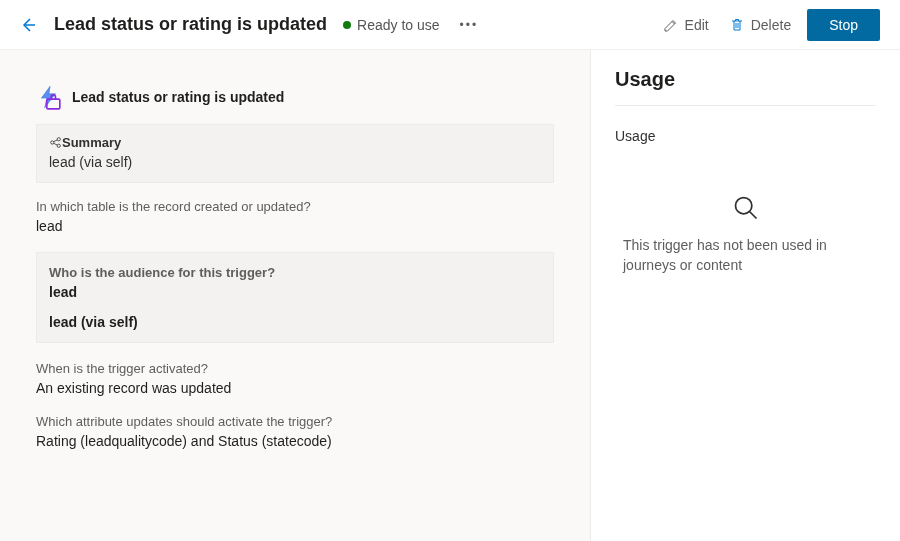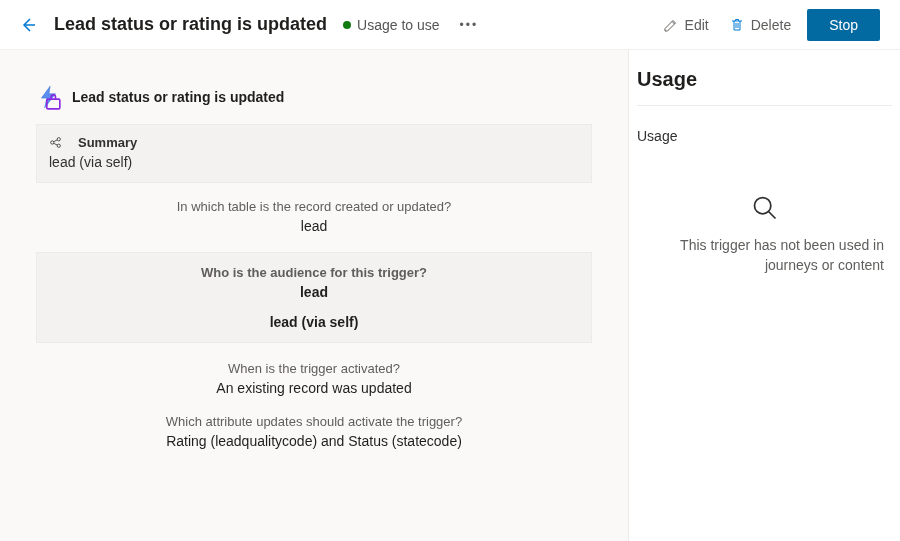--- a/index.html
+++ b/index.html
@@ -82,24 +82,24 @@
       height: calc(541px - 50px);
       background: #faf9f8;
     }
     .left {
       flex: 1;
       padding: 30px 36px 30px 36px;
       overflow-y: auto;
       background: #faf9f8;
     }
     .right {
-      width: 272px;
+      width: 310px;
       border-left: 1px solid #edebe9;
       background: #ffffff;
-      padding: 18px 8px;
+      padding: 18px 24px;
     }
     .trigger-header {
       display: flex;
       align-items: center;
       gap: 10px;
       padding: 4px 0 14px 0;
     }
     .bolt-icon {
       width: 26px; height: 26px;
       display: inline-flex;
@@ -118,35 +118,34 @@
       border: 1px solid #edebe9;
       padding: 10px 12px 12px 12px;
       margin-bottom: 16px;
     }
     .summary-label {
       font-size: 13px;
       font-weight: 600;
       color: #323130;
       display: inline-flex;
       align-items: center;
-      gap: 16px;
+      gap: 0;
     }
     .share-icon {
       width: 13px; height: 13px;
       display: inline-block;
     }
     .summary-value {
       font-size: 14px;
       color: #323130;
       margin-top: 2px;
     }
 
     .section {
       margin-bottom: 18px;
-      text-align: center;
     }
     .q-label {
       font-size: 13px;
       color: #605e5c;
       margin-bottom: 4px;
     }
     .q-value {
       font-size: 14px;
       color: #201f1e;
     }
@@ -168,21 +167,21 @@
       color: #201f1e;
       padding-bottom: 14px;
       border-bottom: 1px solid #edebe9;
     }
     .panel-sub {
       font-size: 14px;
       color: #323130;
       margin-top: 22px;
     }
     .empty {
-      text-align: right;
+      text-align: left;
       margin-top: 50px;
       color: #605e5c;
     }
     .empty .mag {
       width: 28px; height: 28px;
       margin: 0 auto 14px auto;
     }
     .empty-text {
       font-size: 14px;
       color: #605e5c;
@@ -196,21 +195,21 @@
 <div class="header">
   <span class="back-arrow">
     <svg viewBox="0 0 16 16" width="16" height="16">
         <path d="M10 2 L4 8 L10 14" fill="none" stroke="#0078d4" stroke-width="1.5"></path>
         <path d="M4 8 H15" stroke="#0078d4" stroke-width="1.5"></path>
       </svg>
   </span>
   <span class="page-title">Lead status or rating is updated</span>
   <span class="status-pill">
     <span class="status-dot"></span>
-    <span>Usage to use</span>
+    <span>Ready to use</span>
   </span>
   <span class="kebab">•••</span>
 
   <span class="header-spacer"></span>
 
   <span class="hdr-btn">
     <svg class="icon-svg" viewBox="0 0 16 16">
       <path d="M2 11.5 L10 3.5 L12.5 6 L4.5 14 L2 14 Z" fill="none" stroke="#605e5c" stroke-width="1"></path>
       <path d="M9 4.5 L11.5 7" stroke="#605e5c" stroke-width="1"></path>
     </svg>

